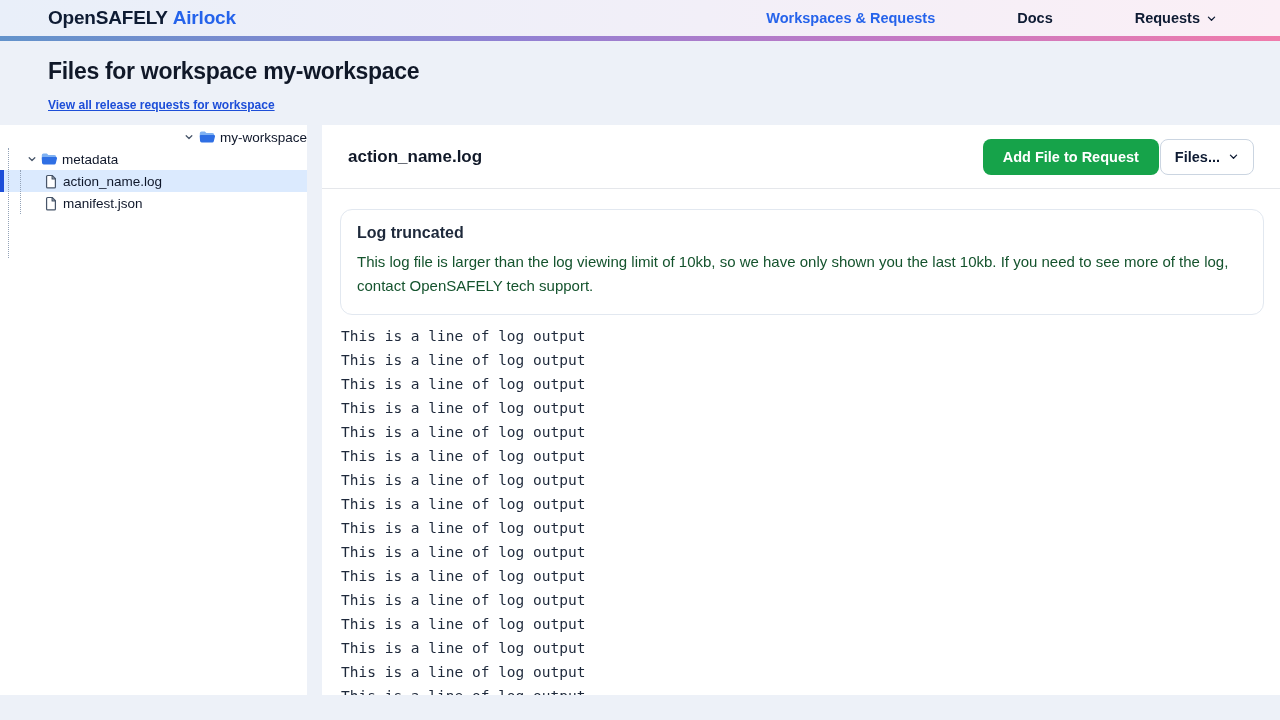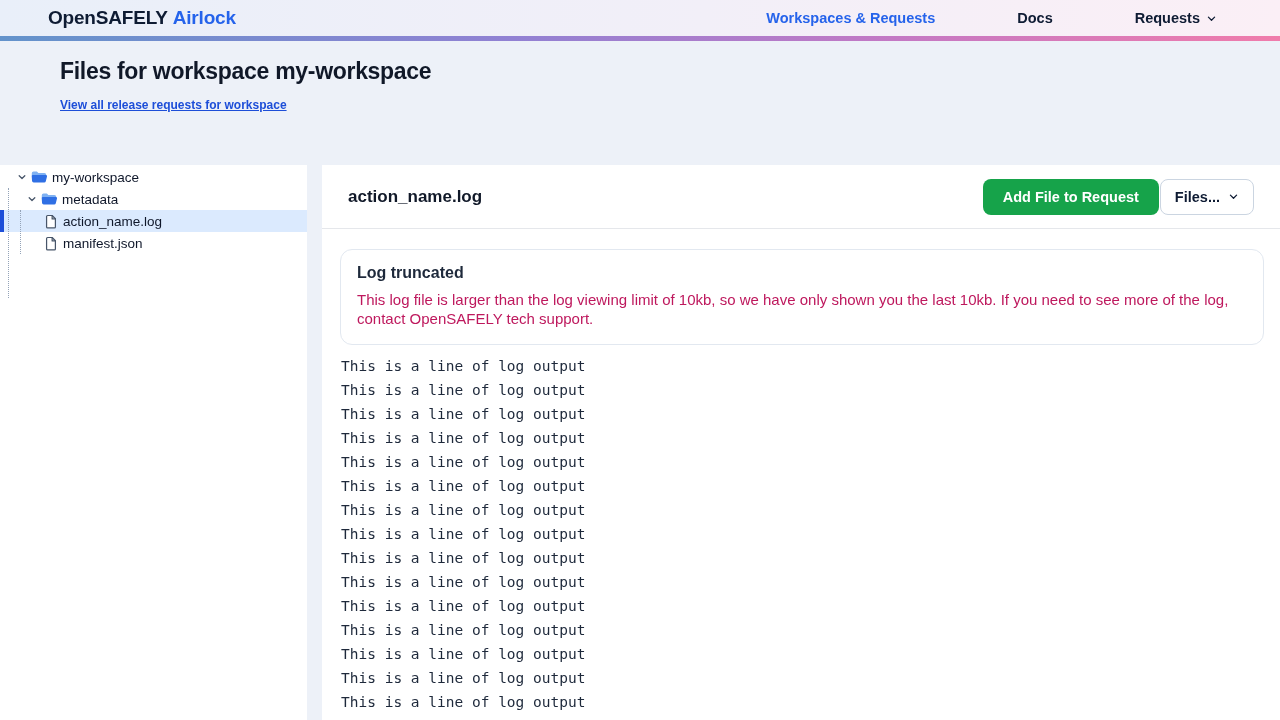--- a/index.html
+++ b/index.html
@@ -20,35 +20,35 @@
   .brand .primary { color:#0e1b33; }
   .brand .secondary { color:#2563eb; margin-left:5px; }
   .navlinks { display:flex; align-items:center; gap:34px; font-size:14.5px; font-weight:600; }
   .navlink { color:#0e1b33; cursor:pointer; display:flex; align-items:center; gap:6px;margin-left:48px; }
   .navlink.active { color:#2563eb; }
   .gradient-strip {
     height:5px;
     background:linear-gradient(to right,#6393cb,#9181d3 40%,#c478c4 70%,#f07cab);
   }
   
-  .pagehead { padding:17px 48px 0 60px; height:124px; }
+  .pagehead { padding:17px 48px 0 48px; height:84px; }
   .pagehead h1 { font-size:23px; font-weight:700; letter-spacing:-0.3px; color:#101828; }
   .pagehead a { display:inline-block; margin-top:13px; font-size:12px; font-weight:600; color:#1d4ed8; text-decoration:underline; cursor:pointer; }
   
   .content { display:flex; height:570px; }
   .sidebar {
     width:307px; background:#fff; position:relative; flex:none;
     padding-top:1px; overflow:hidden;
   }
   .main { flex:1; background:#fff; margin-left:15px; display:flex; flex-direction:column; overflow:hidden; }
   
   .tree-row { height:22px; display:flex; align-items:center; font-size:13.5px; color:#0f172a; cursor:pointer; position:relative; }
   .tree-row .twisty { width:11px; display:flex; justify-content:center; flex:none; }
   .tree-row .icn { display:flex; align-items:center; margin:0 5px 0 4px; flex:none; }
-  .tree-row.lvl0 { padding-left:16px; }
+  .tree-row.lvl0 { padding-left:16px;justify-content:flex-end; }
   .tree-row.lvl1 { padding-left:26px; }
   .tree-row.lvl2 { padding-left:41px; }
   .tree-row.selected { background:#dbeafe; }
   .tree-row.selected::before {
     content:""; position:absolute; left:0; top:0; bottom:0; width:4px; background:#1d4ed8;
   }
   .guide { position:absolute; border-left:1px dotted #94a3b8; width:0; pointer-events:none; }
   .guide.g1 { left:8px; top:23px; height:110px; }
   .guide.g2 { left:20px; top:45px; height:44px; }
   
@@ -68,21 +68,21 @@
     height:36px; padding:0 14px; font-size:14.5px; font-weight:600;
     font-family:"Liberation Sans", sans-serif; cursor:pointer;
     display:flex; align-items:center; gap:8px;
   }
   
   .filebody { padding:20px 16px 0 18px; overflow:hidden; }
   .notice {
     border:1px solid #e2e8f0; border-radius:12px; padding:14px 16px 16px 16px; background:#fff;
   }
   .notice .n-title { font-size:16px; font-weight:700; color:#1e293b; margin-bottom:8px; }
-  .notice .n-body { font-size:15px; line-height:19px; color:#be185d; }
+  .notice .n-body { font-size:15px; line-height:24px; color:#14532d; }
   .logview {
     margin-top:9px; padding-left:1px;
     font-family:"DejaVu Sans Mono","Liberation Mono",monospace;
     font-size:14.5px; line-height:24px; color:#1e293b; white-space:pre;
   }
 </style>
 </head>
 <body>
 
 <header class="topnav">

